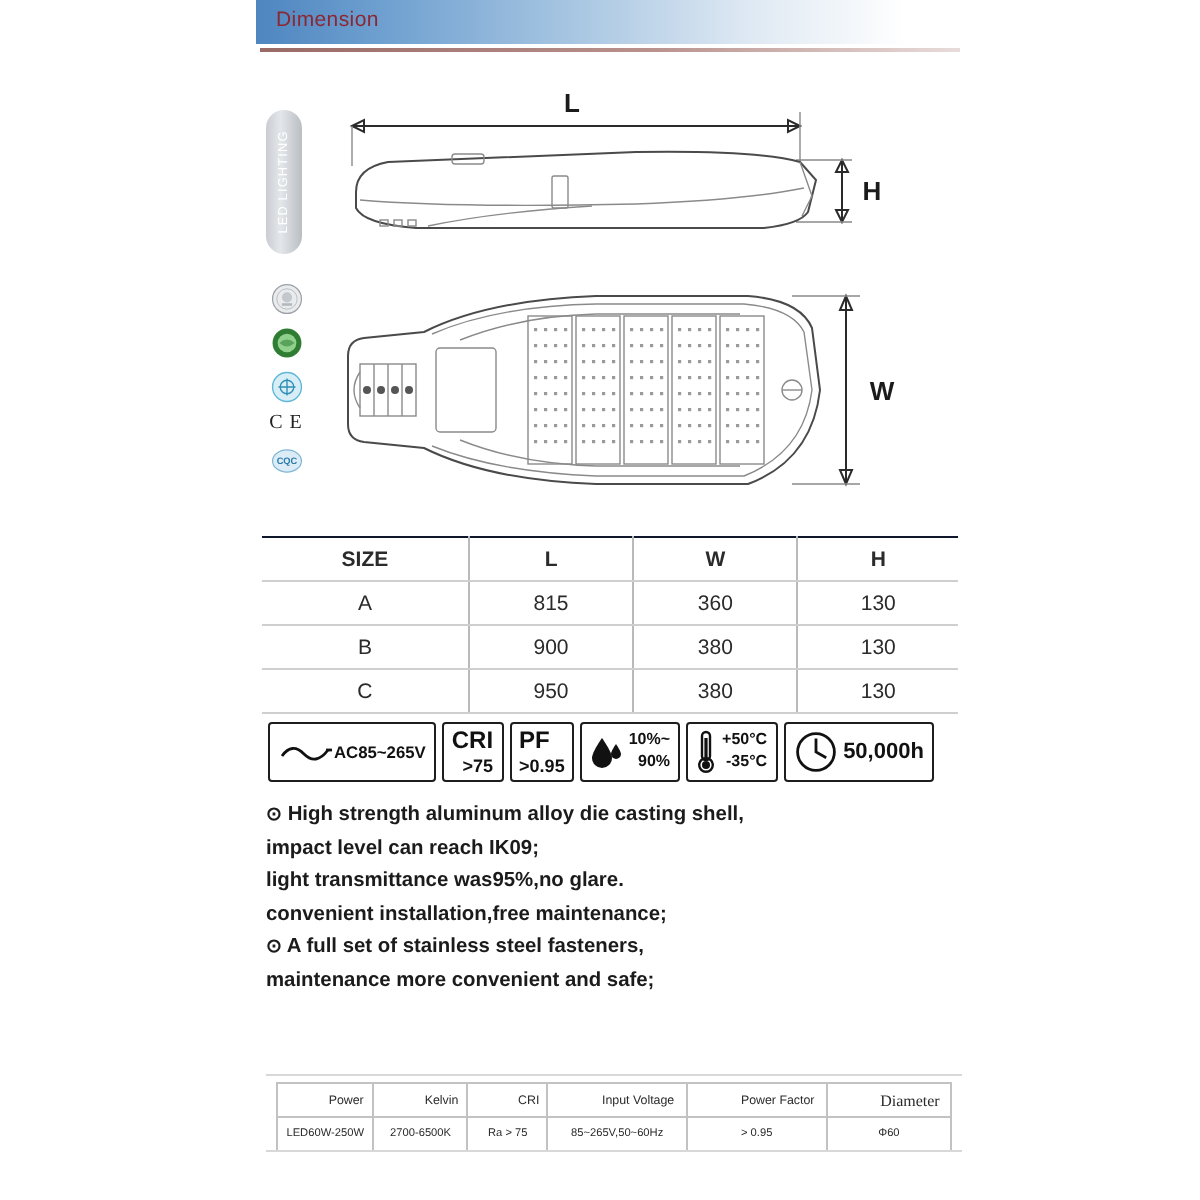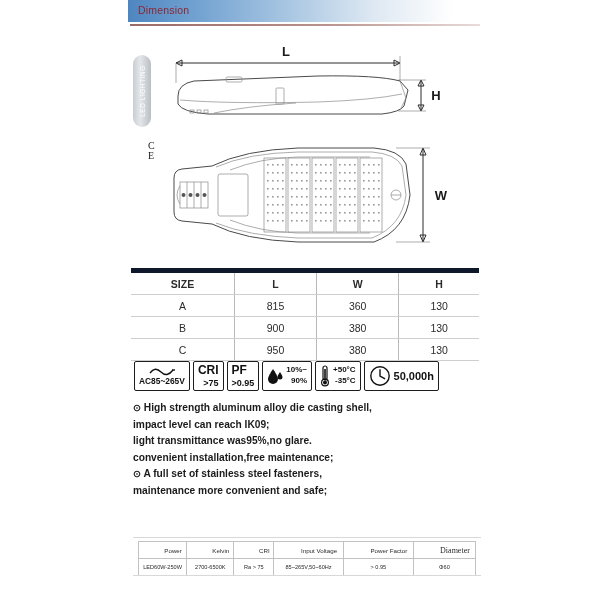--- a/index.html
+++ b/index.html
@@ -59,21 +59,21 @@
     left: 50%; top: 50%;
     transform: translate(-50%,-50%) rotate(-90deg);
     white-space: nowrap;
     font-size: 6.4px;
     color: #ffffff;
     letter-spacing: .6px;
   }
   .badges {
     margin-top: 14px;
     display: flex;
-    flex-direction: row;
+    flex-direction: column;
     align-items: center;
     gap: 5px;
   }
   .badge { width: 17px; height: 17px; }
   .badge-ce {
     font-size: 10px;
     color: #222;
     letter-spacing: .5px;
     line-height: 1;
     font-family: "Liberation Serif", serif;
@@ -100,21 +100,21 @@
     font-size: 10.5px;
     color: #2b2b2b;
   }
   .dim-table td {
     height: 19px;
     text-align: center;
     border-bottom: 1px solid #cfcfcf;
     border-right: 1px solid #b9b9b9;
   }
   .dim-table tr td:last-child { border-right: none; }
-  .dim-table tr:first-child td { border-top: 5px solid #0f172a; }
+  .dim-table tr:first-child td { border-top: 1px solid #0f172a; }
   .dim-table .hdr td { font-weight: bold; }
 
   
   .spec-strip {
     position: absolute;
     left: 134px; top: 361px;
     display: flex;
     gap: 3px;
   }
   .spec-cell {
@@ -143,21 +143,21 @@
     font-weight: bold;
     color: #111;
     text-align: right;
   }
   .spec-label {
     font-size: 8.4px;
     font-weight: bold;
     color: #111;
     text-align: center;
   }
-  .spec-ac { display: flex; flex-direction: column; align-items: center; }
+  .spec-ac { display: flex; flex-direction: row; align-items: center; }
   .spec-two {
     font-size: 8px;
     font-weight: bold;
     color: #111;
     line-height: 1.35;
     text-align: right;
     margin-left: 3px;
   }
   .spec-hours {
     font-size: 11px;

